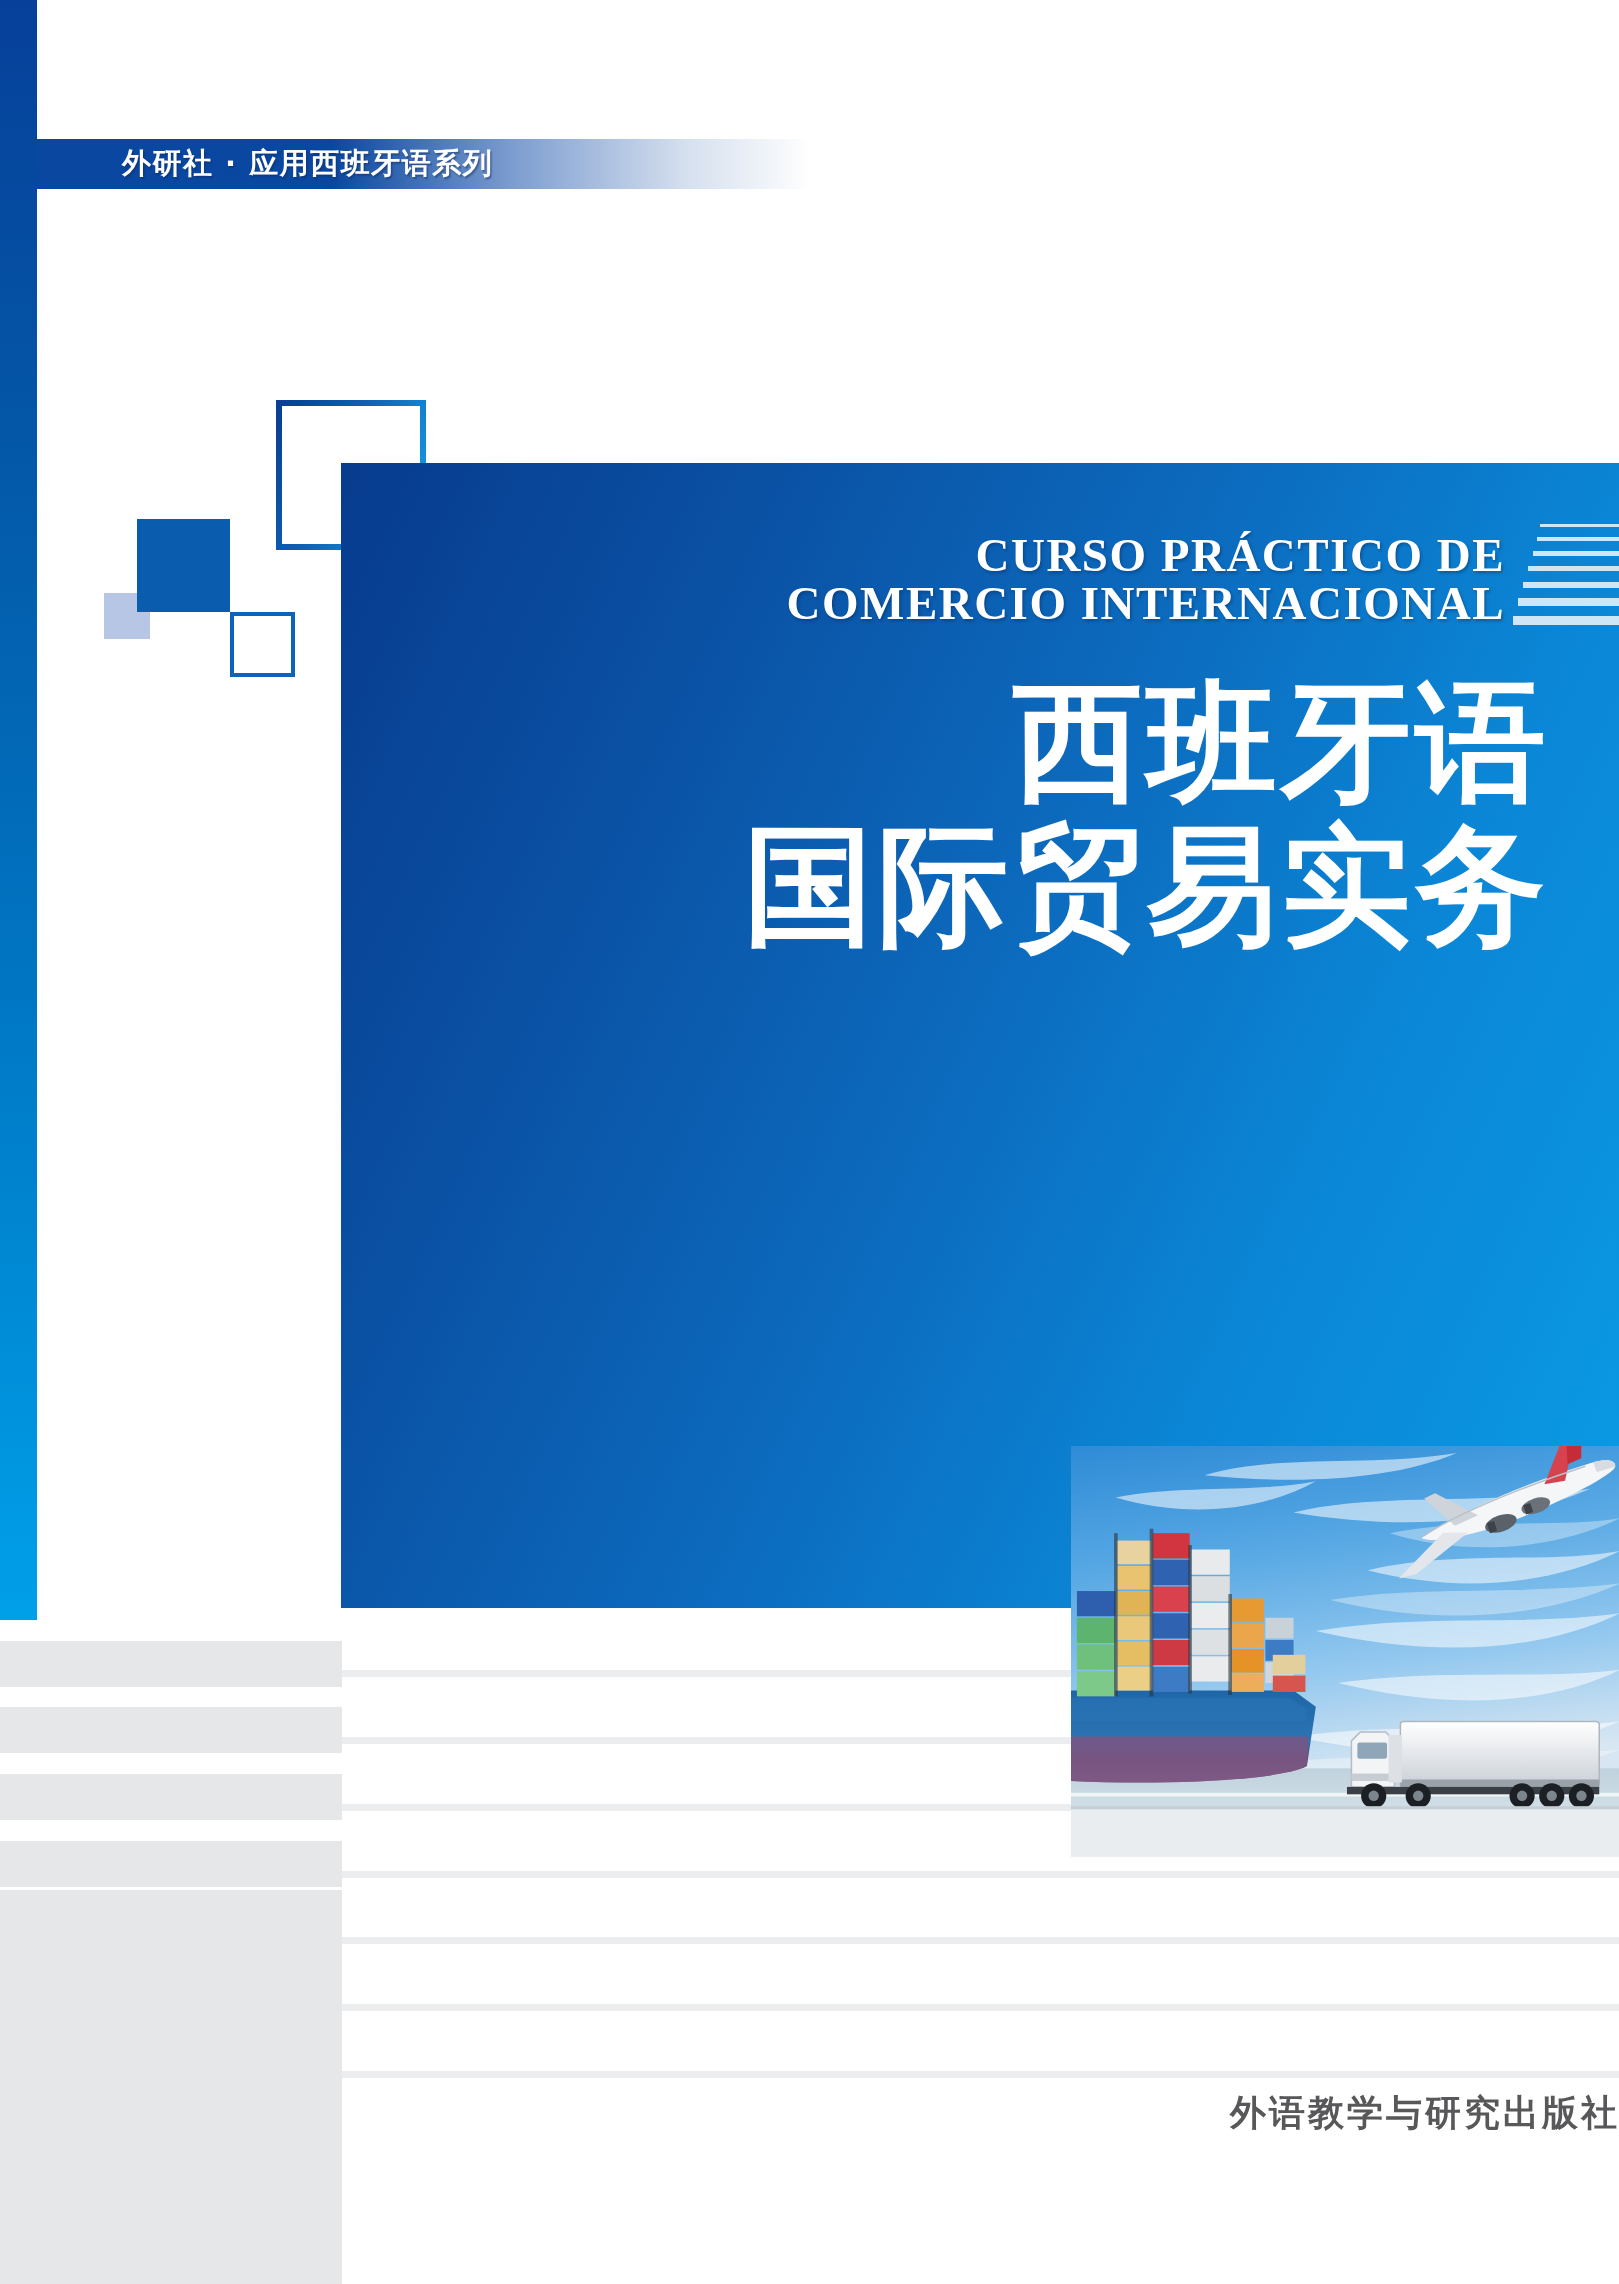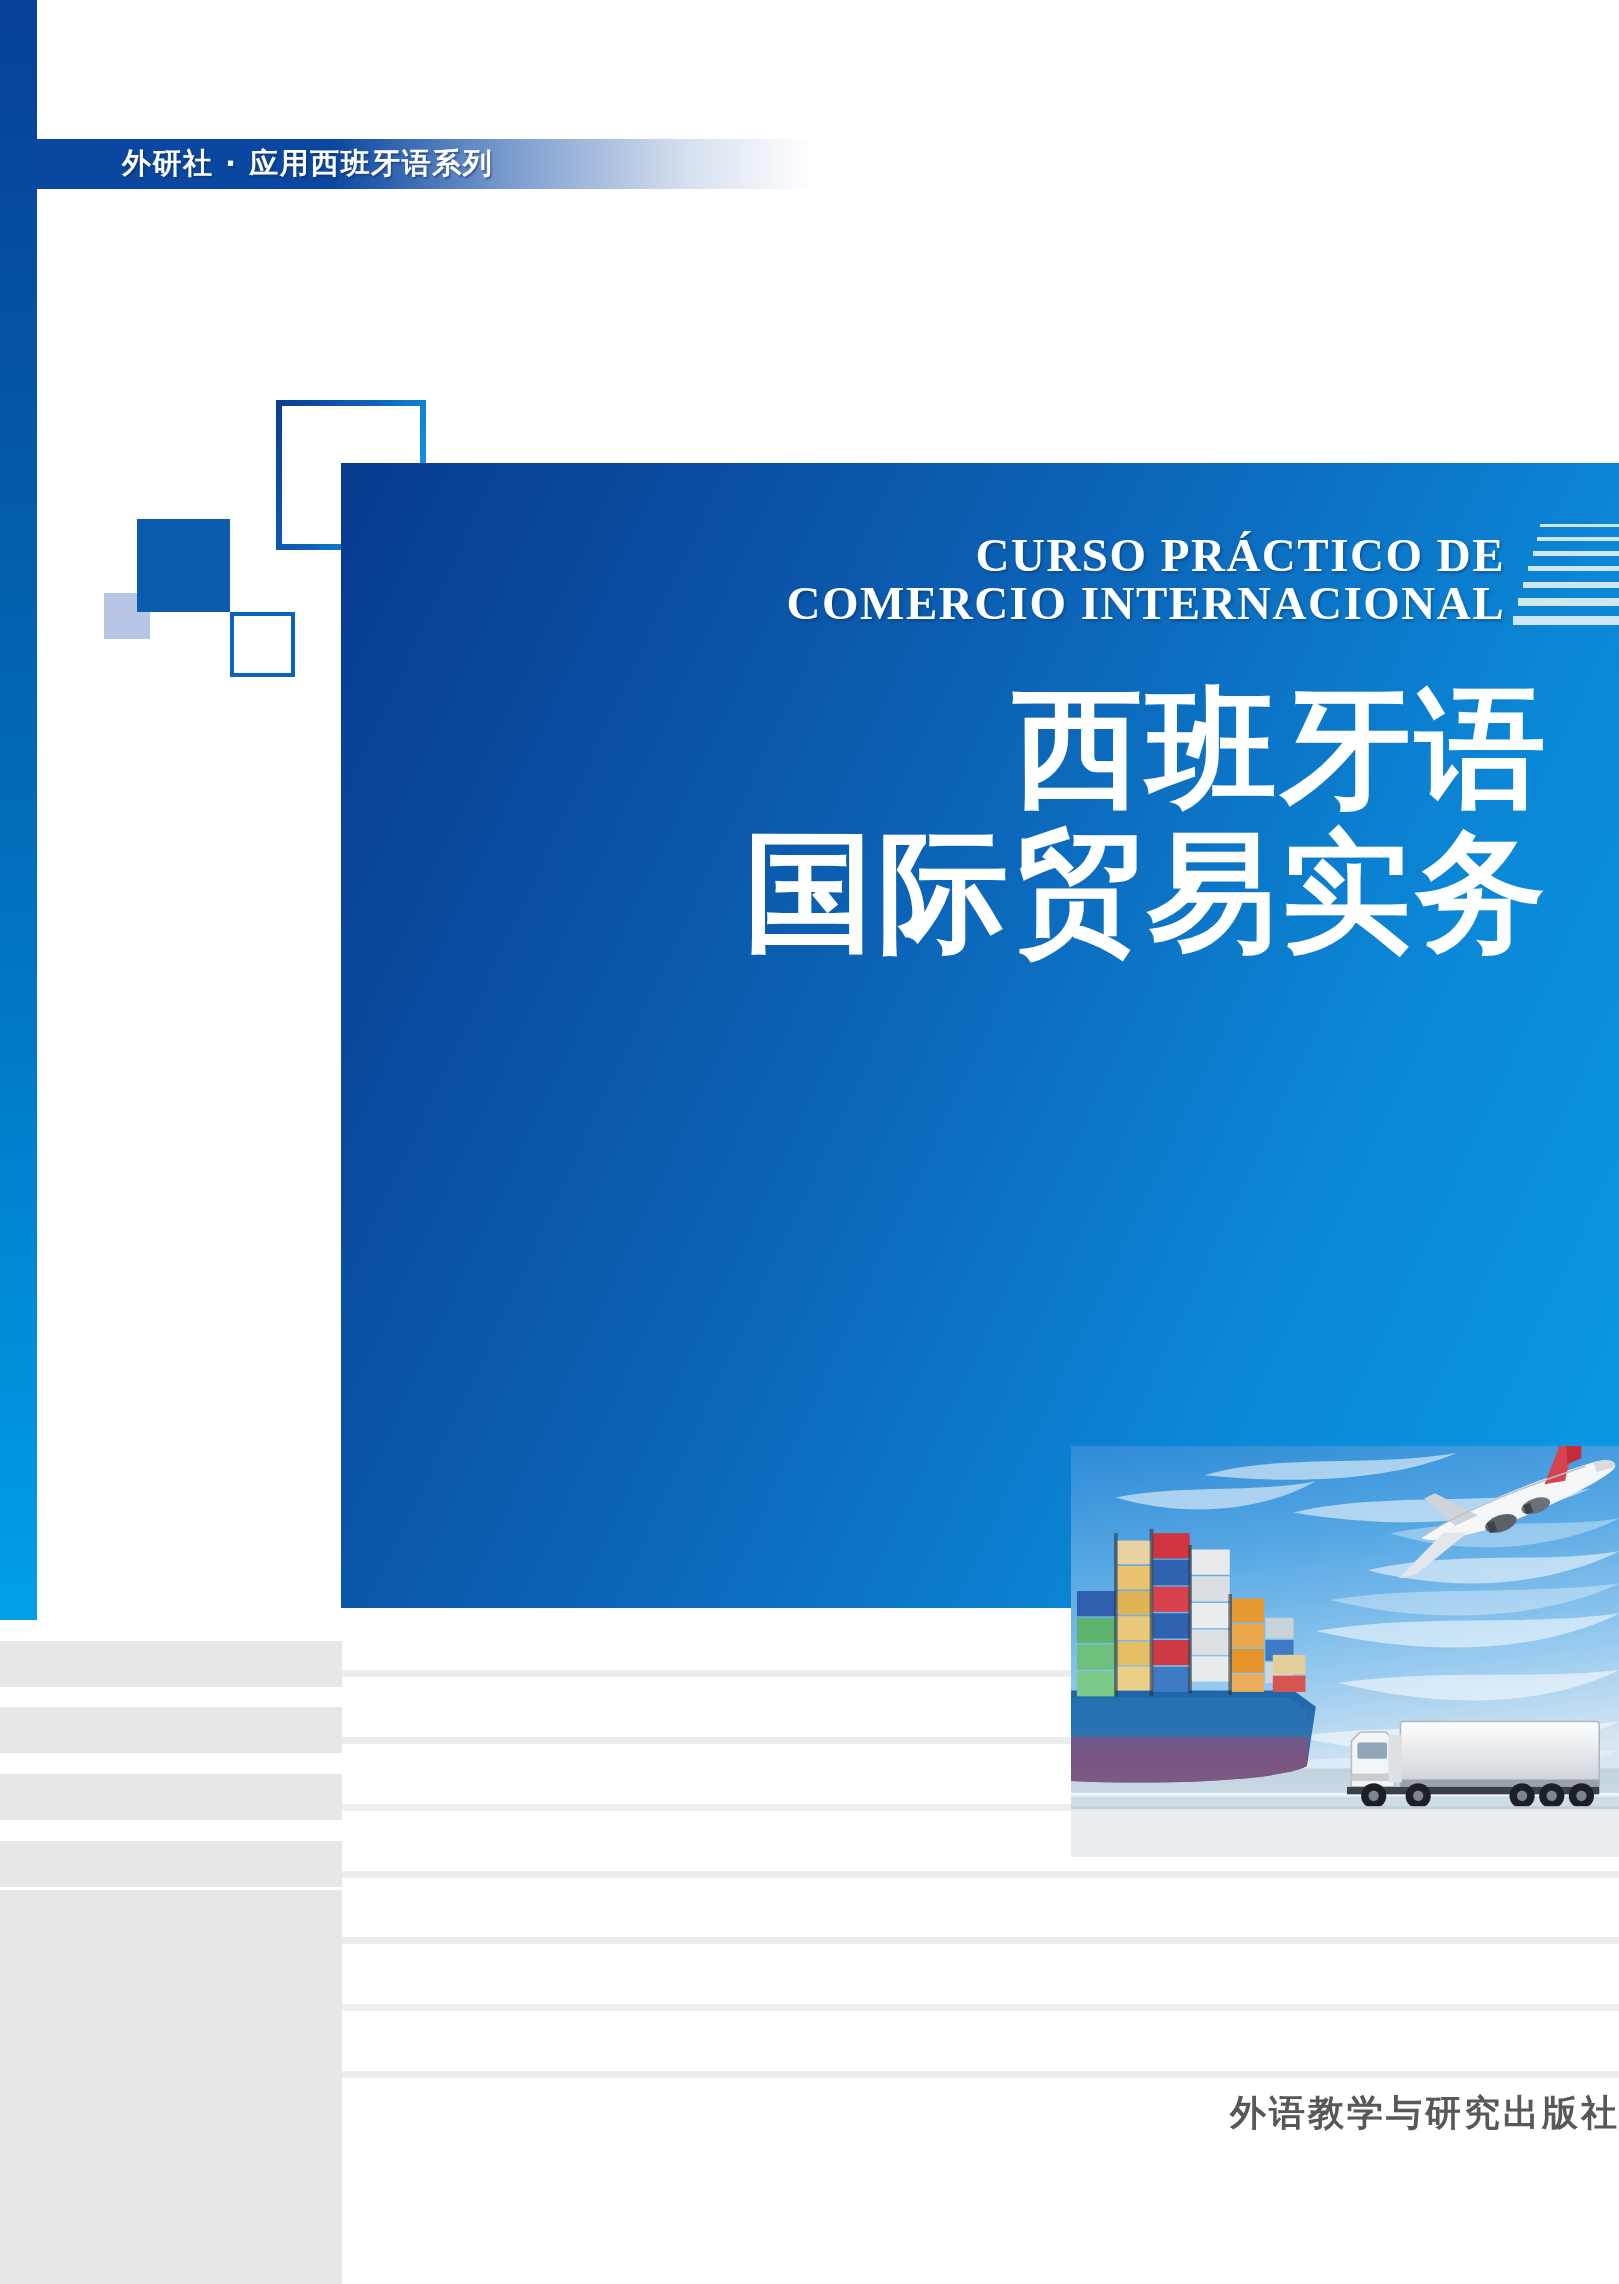--- a/index.html
+++ b/index.html
@@ -85,21 +85,21 @@
     font-size:47px;
     letter-spacing:1.5px;
     line-height:1.03;
     text-shadow:1.5px 2.2px 3px rgba(5,35,80,.40);
     z-index:7;
     padding-left:41px;
   }
   .sp-title .l2{ display:block; }
 
   .cn-title{
-    position:absolute; left:0; right:70px; top:213px;
+    position:absolute; left:0; right:70px; top:207px;
     text-align:right;
     color:#ffffff;
     font-size:130px;
     font-weight:bold;
     line-height:1.11;
     letter-spacing:4.4px;
     font-family:"DejaVu Sans","Liberation Sans",sans-serif;
     z-index:7;
     margin-left:40px;
   }

